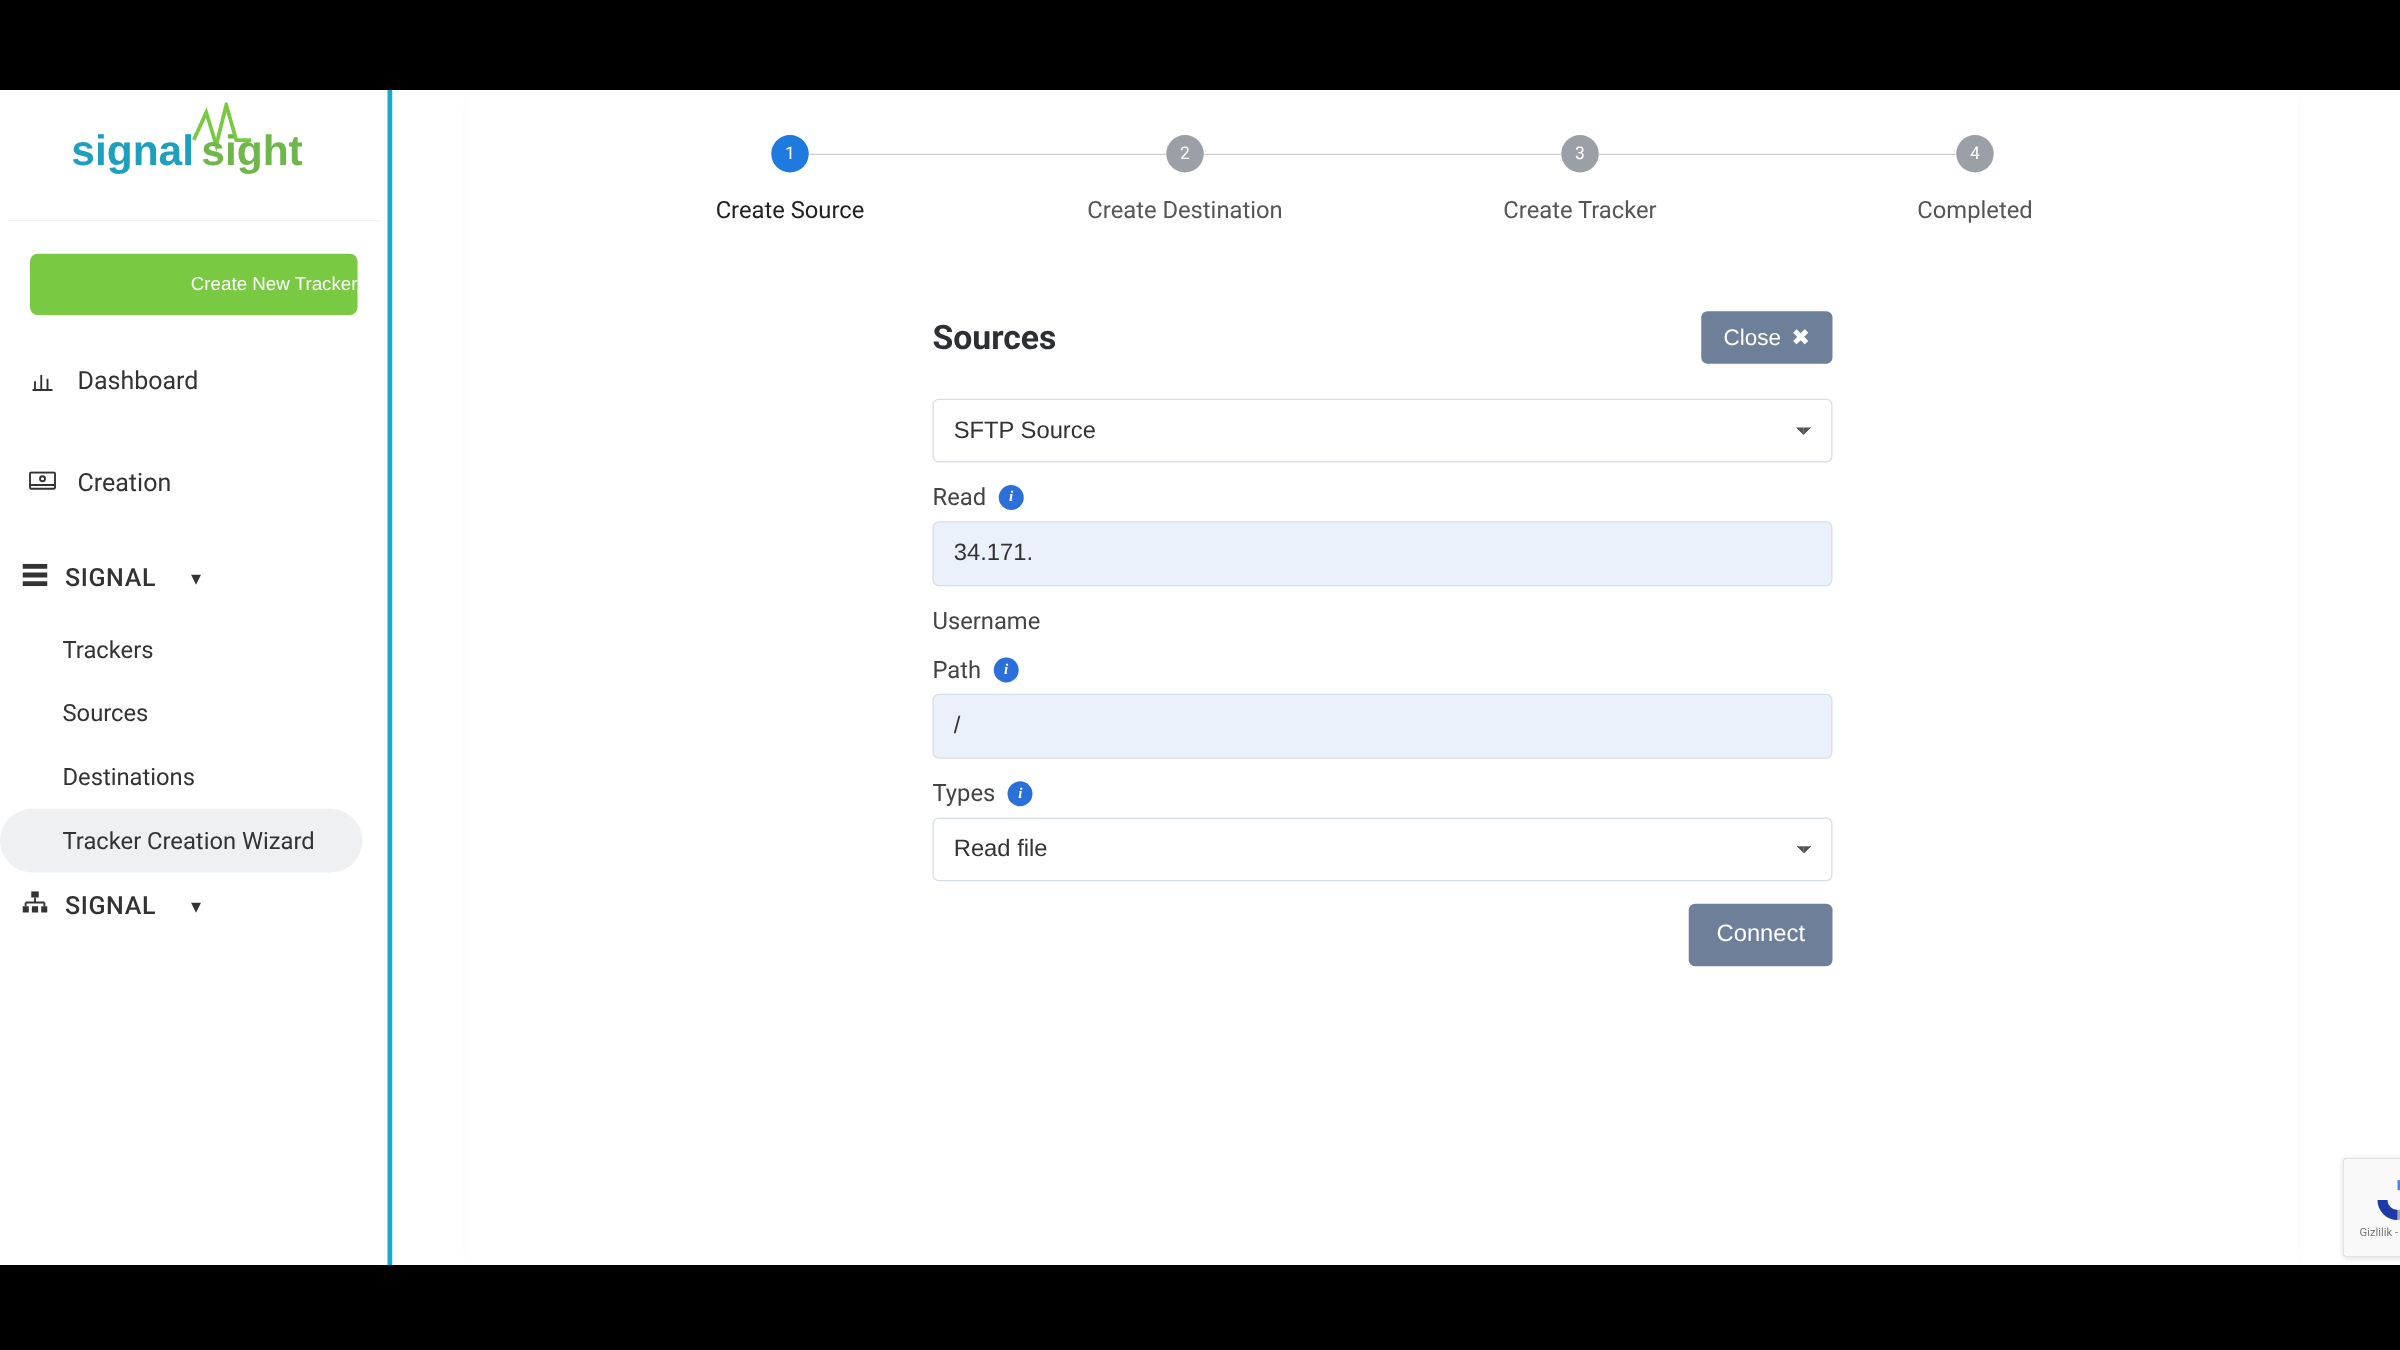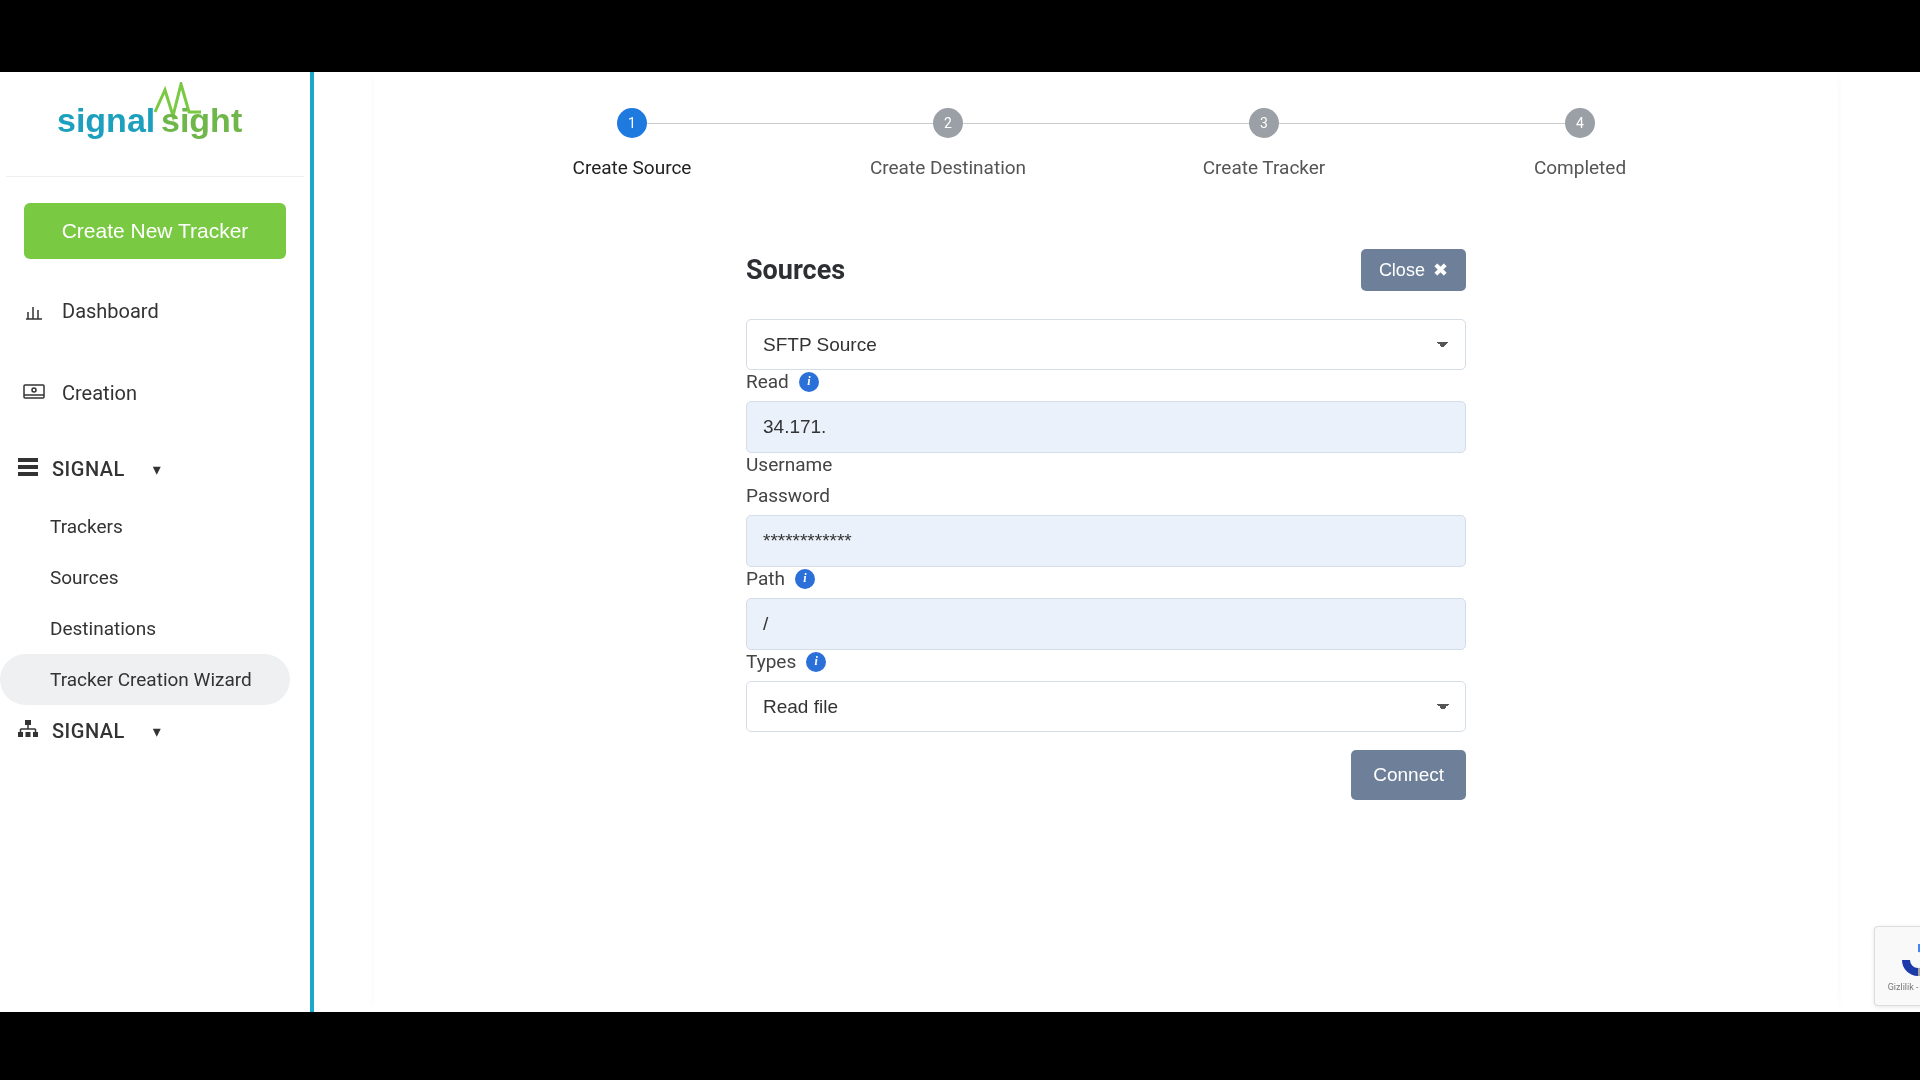--- a/index.html
+++ b/index.html
@@ -33,24 +33,25 @@
     margin: 0 6px;
   }
   .logo-svg { display: inline-block; }
   .cta-wrap { padding: 26px 24px 24px; }
   .cta-btn {
     width: 100%;
     background: #7ac943;
     color: #fff;
     border: none;
     border-radius: 6px;
-    font-size: 21px;
+    font-size: 15px;
     font-weight: 400;
     padding: 16px 0;
     cursor: pointer;
+    text-align: right;
   }
   .nav-item {
     display: flex;
     align-items: center;
     gap: 16px;
     padding: 16px 22px;
     color: #333;
     font-size: 20px;
     cursor: pointer;
     margin-bottom: 26px;
@@ -151,21 +152,21 @@
     color: #fff;
     border: none;
     border-radius: 5px;
     padding: 10px 18px;
     font-size: 18px;
     cursor: pointer;
     display: flex;
     align-items: center;
     gap: 8px;
   }
-  .field { }
+  .field { margin-bottom: 16px; }
   .field-label {
     font-size: 19px;
     color: #444;
     margin-bottom: 8px;
     display: flex;
     align-items: center;
     gap: 10px;
   }
   .info-dot {
     width: 20px; height: 20px;
@@ -362,26 +363,20 @@
           </div>
           <input class="text-input" type="text" value="34.171." style="">
         </div>
 
         <div class="field">
           <div class="field-label">
             <span>Username</span>
           </div>
         </div>
 
-        <div class="field">
-          <div class="field-label">
-            <span>Password</span>
-          </div>
-          <input class="text-input" type="text" value="************" style="">
-        </div>
 
         <div class="field">
           <div class="field-label">
             <span>Path</span>
             <span class="info-dot">i</span>
           </div>
           <input class="text-input" type="text" value="/" style="">
         </div>
 
         <div class="field">

